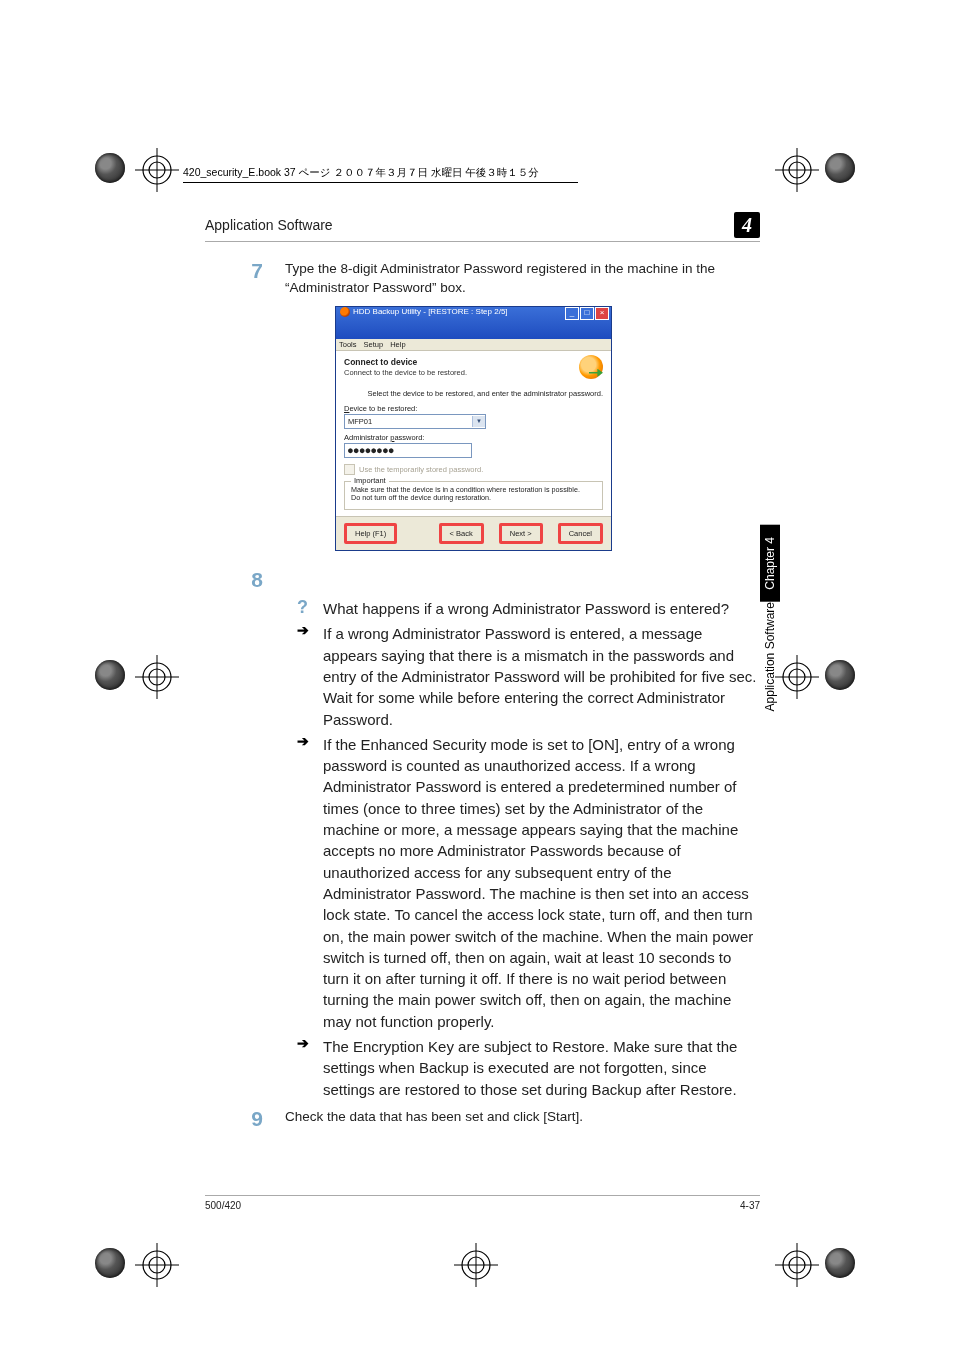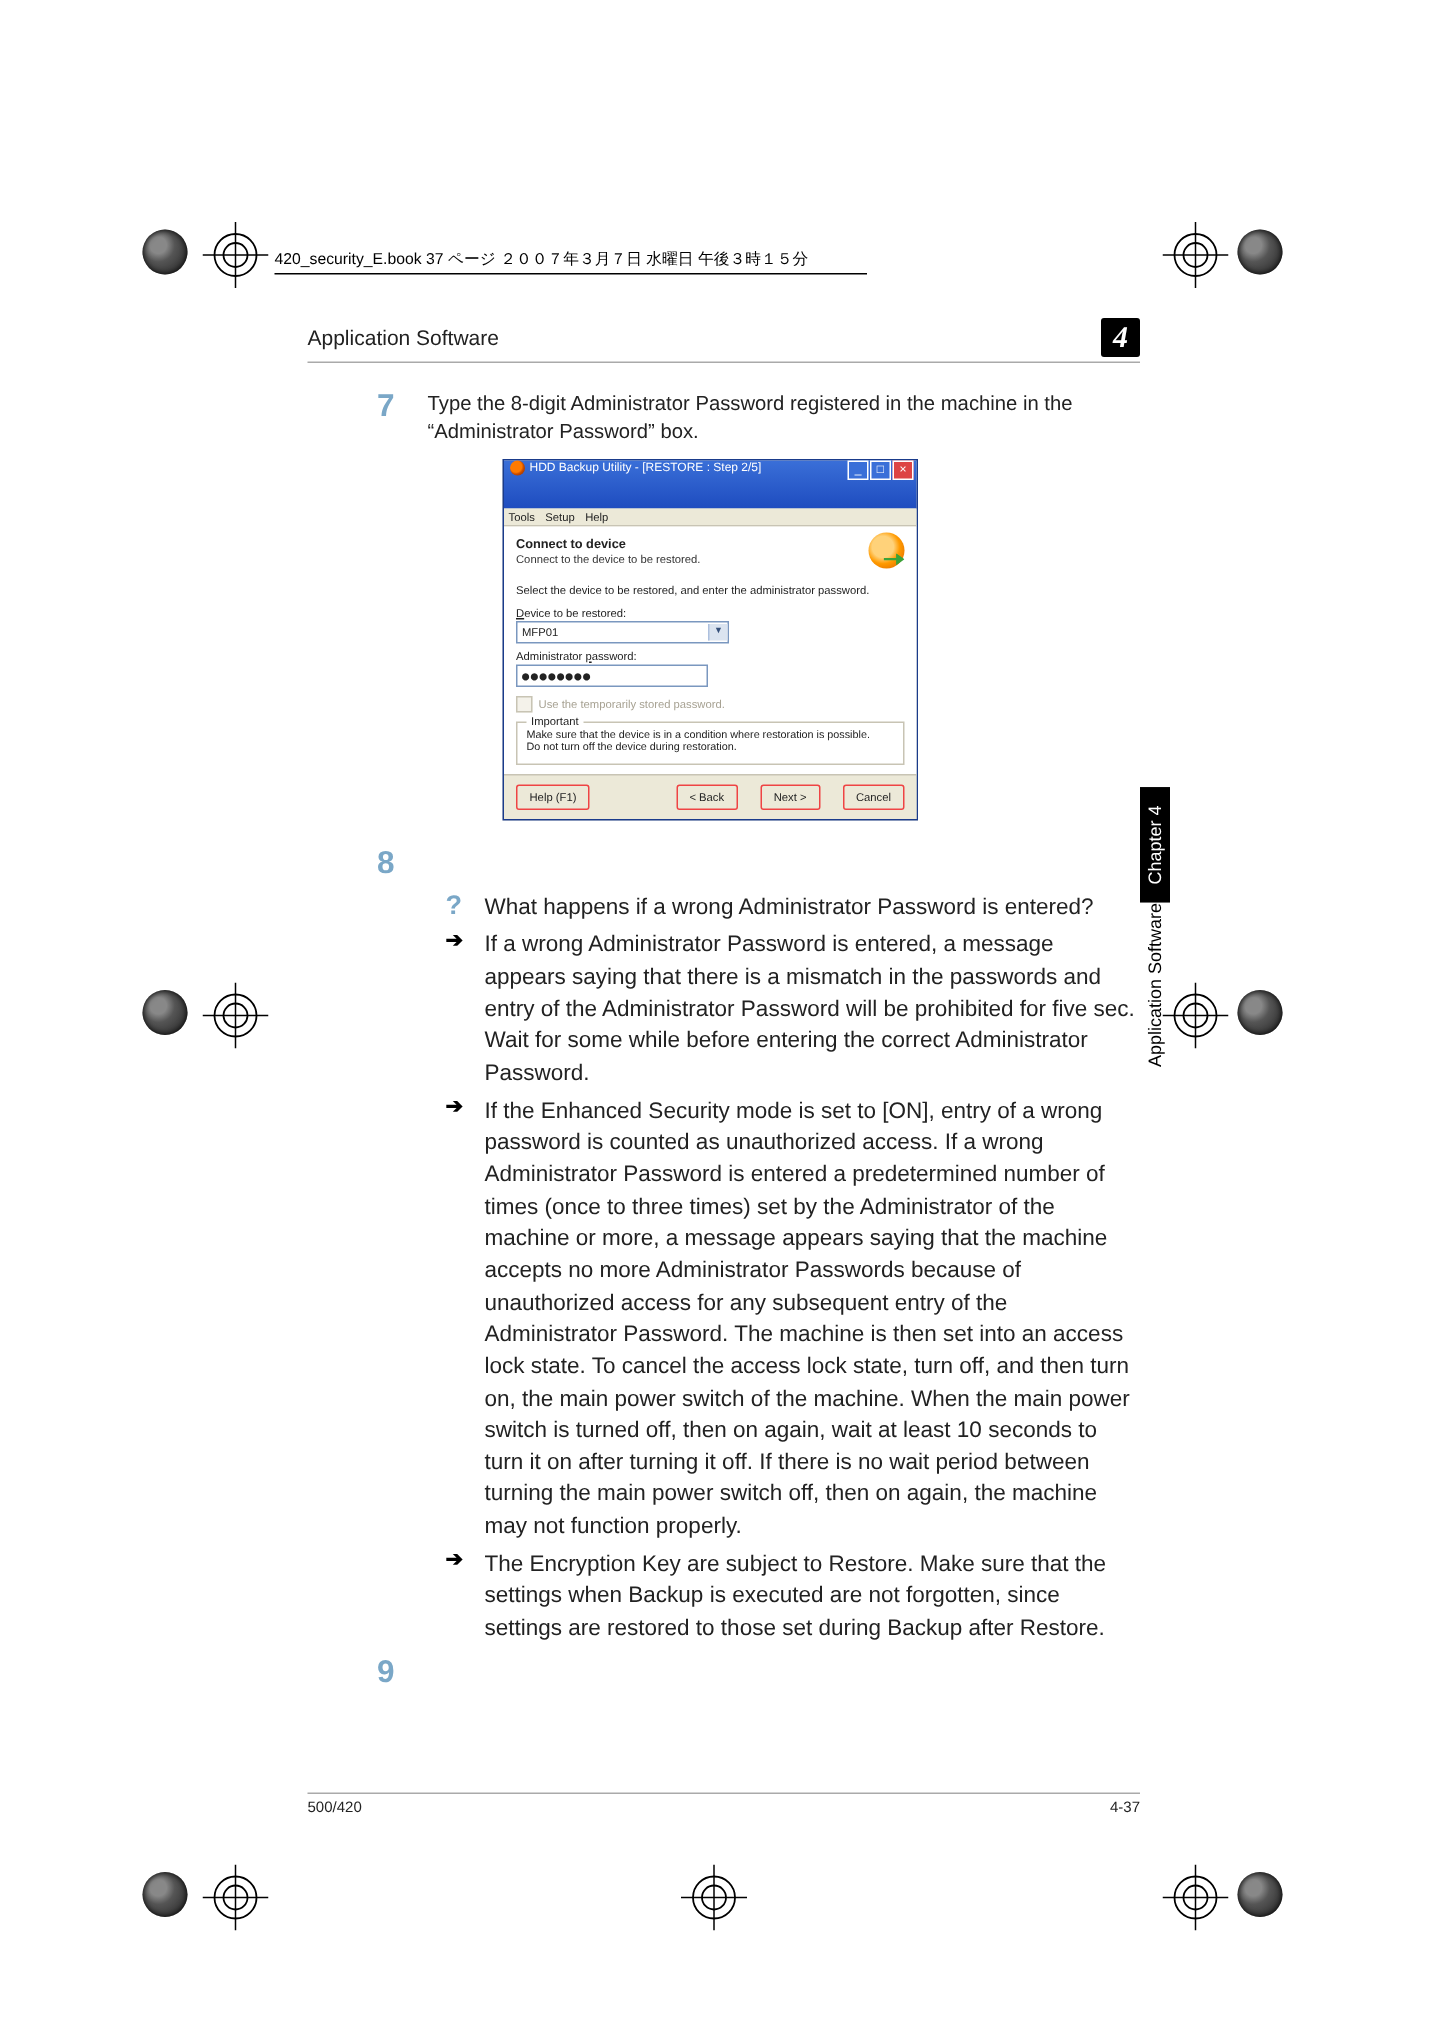--- a/index.html
+++ b/index.html
@@ -175,21 +175,21 @@
     border-radius: 50%;
   }
   .dlg-corner-ico::after {
     content: "";
     position: absolute; left: 10px; top: 14px;
     width: 14px; height: 8px;
     background: #3aa23a;
     clip-path: polygon(0 40%, 60% 40%, 60% 0, 100% 50%, 60% 100%, 60% 60%, 0 60%);
   }
 
-  .dlg-instr { font-size: 7.5px; margin: 12px 0 6px 0; }
+  .dlg-instr { font-size: 7.5px; margin: 12px 0 6px 0; text-align: right; }
 
   .dlg-label { font-size: 7.5px; margin: 4px 0 1px 0; text-decoration: underline;
                text-decoration-color: transparent; }
   .dlg-label .ul { text-decoration: underline; }
 
   .dlg-select {
     width: 140px; height: 13px;
     border: 1px solid #7a97bf;
     display: flex; align-items: center;
     font-size: 7.5px;
@@ -240,21 +240,21 @@
   .dlg-group .msg { font-size: 7.2px; line-height: 1.2; }
 
   .dlg-btnrow {
     display: flex; justify-content: space-between;
     padding: 6px 8px;
     background: #ece9d8;
     border-top: 1px solid #c8c4b4;
   }
   .dlg-btn {
     height: 15px;
-    border: 1px solid #ef4444;
+    border: 3px solid #ef4444;
     background: #ece9d8;
     font-size: 7.5px;
     padding: 0 8px;
     display: flex; align-items: center;
     border-radius: 2px;
   }
   .dlg-btnrow .right { display: flex; gap: 15px; }
 
 </style>
 </head>
@@ -422,19 +422,20 @@
     </div>
   </div>
 
   <div class="sub-row">
     <div class="sub-marker arrow">➔</div>
     <div class="sub-text">The Encryption Key are subject to Restore. Make sure that the settings when Backup is executed are not forgotten, since settings are restored to those set during Backup after Restore.</div>
   </div>
 
   <div class="step-row" style="margin-top:8px;">
     <div class="step-num">9</div>
+    <div class="step-text">Check the data that has been set and click [Start].</div>
   </div>
 </div>
 
 <div class="page-footer">
   <span>500/420</span>
   <span>4-37</span>
 </div>
 
 </body></html>

